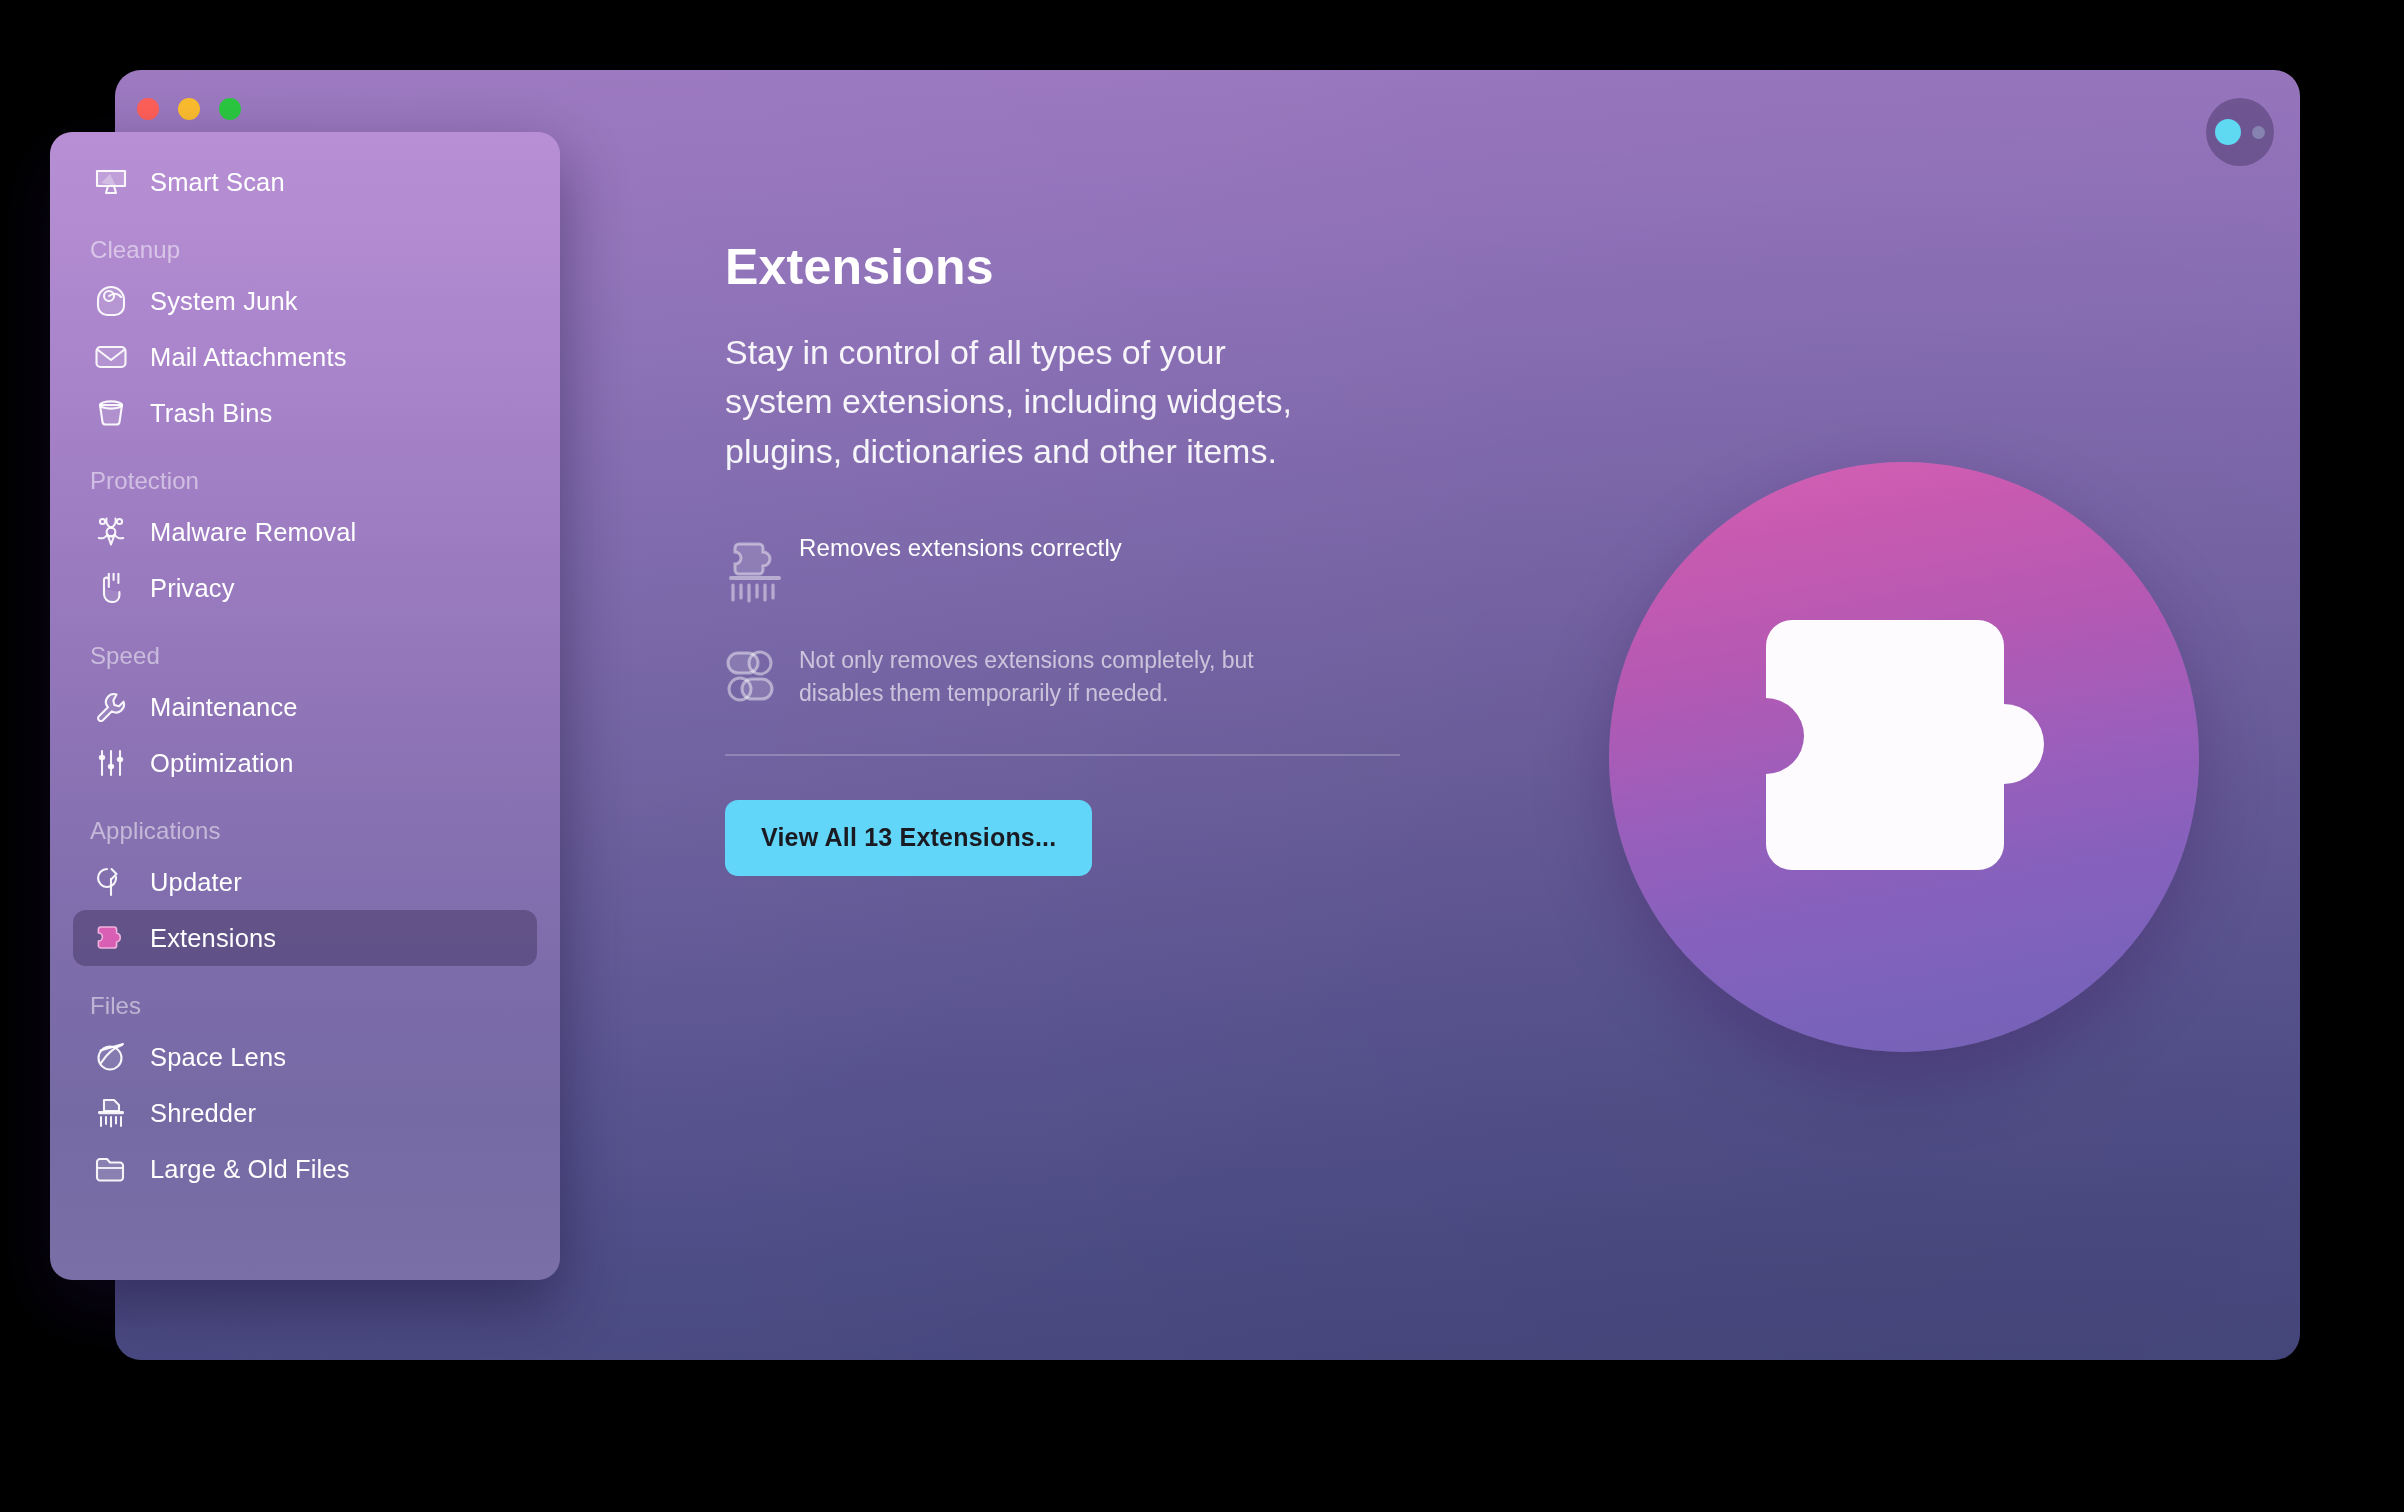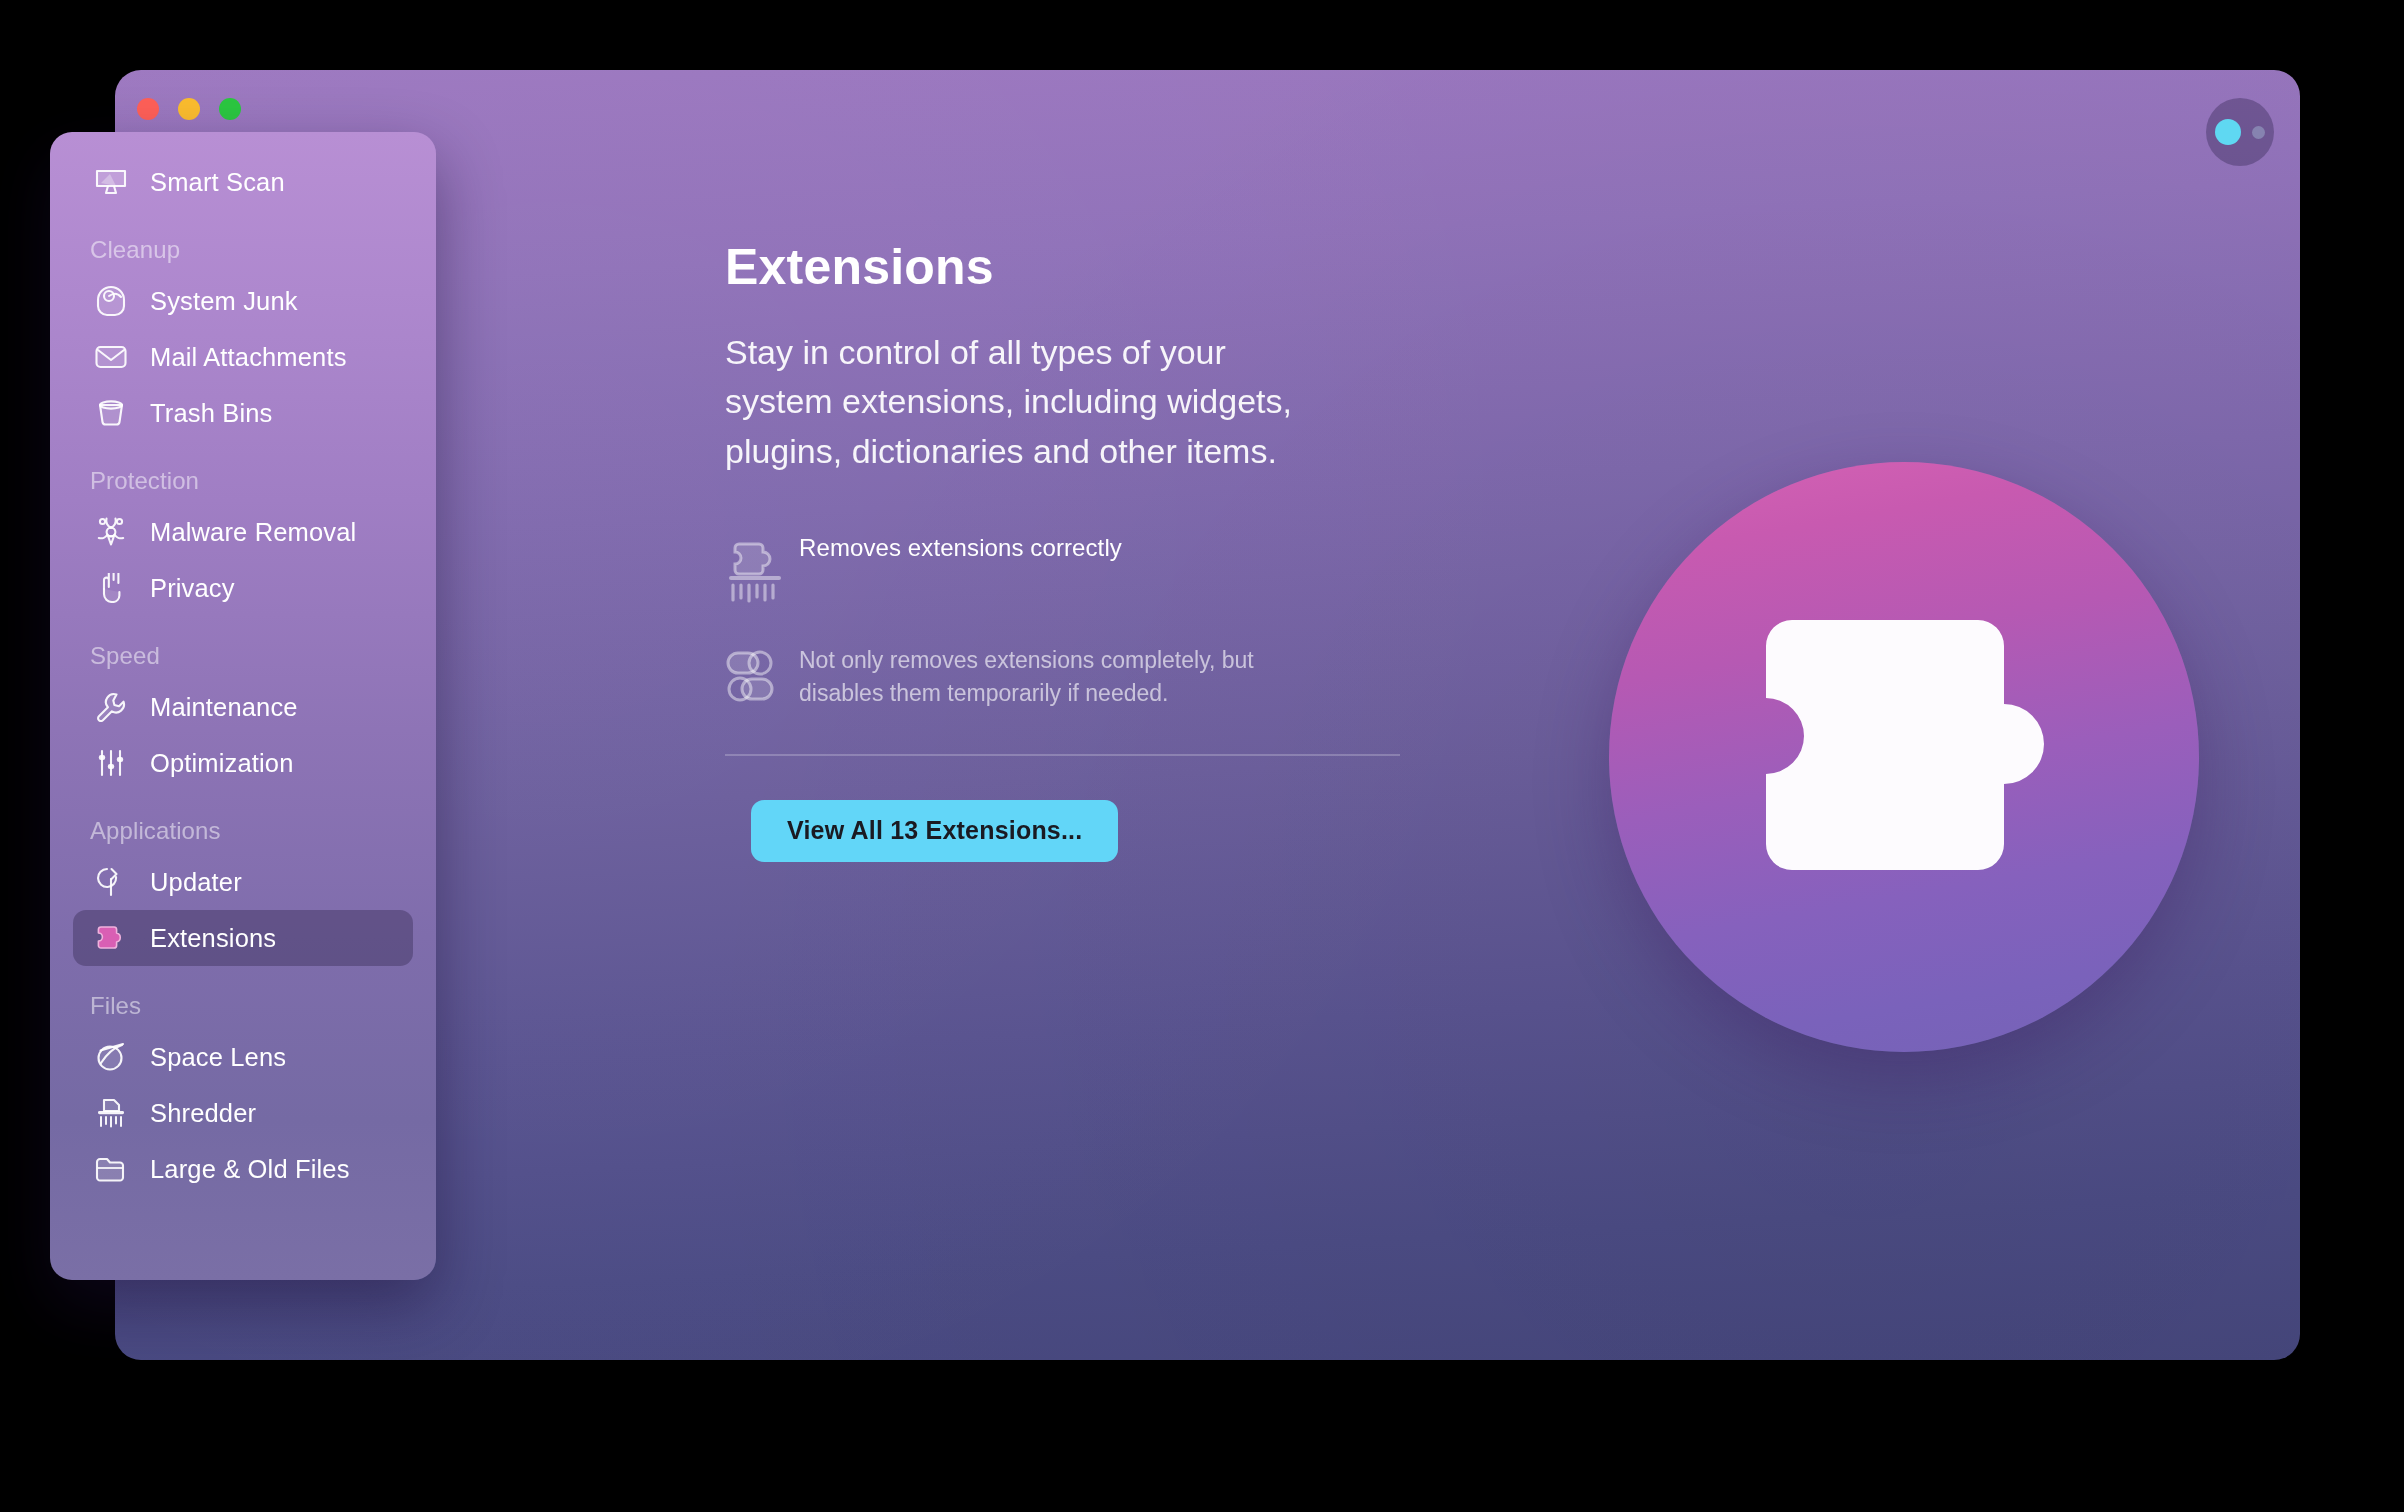--- a/index.html
+++ b/index.html
@@ -97,21 +97,21 @@
     width: 13px; height: 13px;
     border-radius: 50%;
     background: rgba(150,160,195,0.62);
   }
 
   
   #sidebar {
     position: absolute;
     left: 50px;
     top: 132px;
-    width: 386px;
+    width: 510px;
     height: 1148px;
     border-radius: 22px;
     padding: 22px 0 30px 0;
     z-index: 8;
     background: linear-gradient(180deg,
         #b88fd4 0%,
         #ae88ce 14%,
         #a07ec4 32%,
         #8e74b6 52%,
         #7f6dac 70%,
@@ -215,32 +215,31 @@
     width: 675px;
     height: 2px;
     background: rgba(255,255,255,0.22);
     margin: 22px 0 44px 0;
   }
 
   #view-all-button {
     display: inline-flex;
     align-items: center;
     justify-content: center;
-    height: 62px;
+    height: 76px;
     padding: 0 36px;
     border: none;
     border-radius: 13px;
     background: #62d6f8;
     color: #1a1a22;
     font-family: "Liberation Sans", sans-serif;
     font-size: 25px;
     font-weight: bold;
     letter-spacing: 0.2px;
     cursor: pointer;
-    margin-left: 26px;
   }
 
   
   #hero {
     position: absolute;
     left: 1494px;
     top: 392px;
     width: 590px;
     height: 590px;
     z-index: 3;

